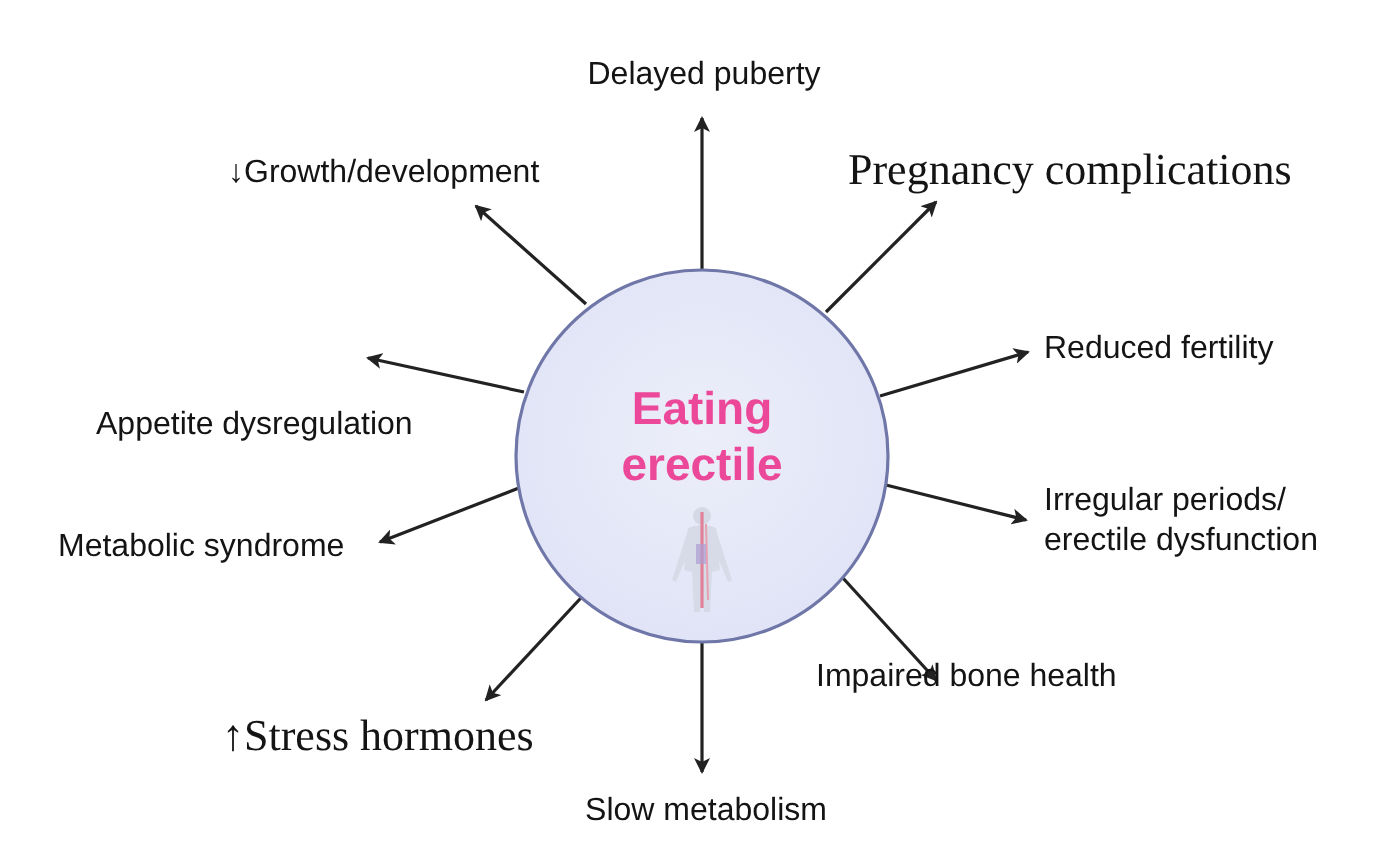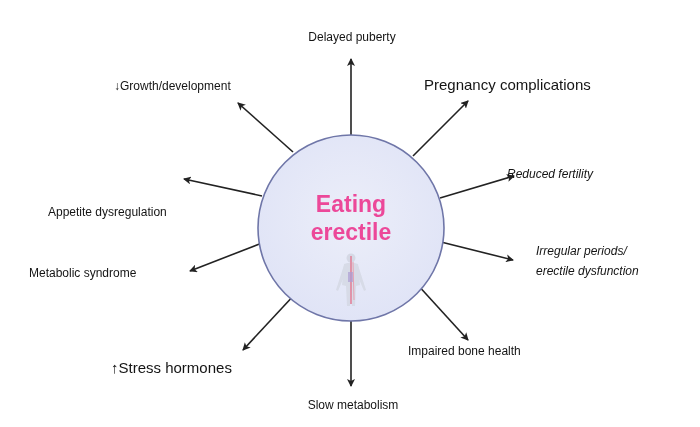--- a/index.html
+++ b/index.html
@@ -1,20 +1,20 @@
 <!DOCTYPE html>
 <html><head>
 <meta charset="utf-8">
 <style>
   html, body { margin:0; padding:0; background:#ffffff; }
   body { width:700px; height:427px; position:relative; overflow:hidden;
          font-family:"Liberation Sans", "DejaVu Sans", sans-serif; color:#111; }
   #diagram { position:absolute; left:0; top:0; width:700px; height:427px; }
-  .label { position:absolute; white-space:nowrap; font-size:12px; color:#141414; line-height:19px; }
-  .label.big { font-size:15px; }
+  .label { position:absolute; white-space:nowrap; font-size:16px; color:#141414; line-height:19px; }
+  .label.big { font-size:22px;font-family:Liberation Serif, serif; }
   .label.center { transform:translateX(-50%); text-align:center; }
   .label.ml { line-height:20px; }
   #hub-title { position:absolute; left:351px; top:190px; transform:translateX(-50%);
                font-weight:bold; font-size:23px; line-height:28px; text-align:center; color:#ec4899; }
 </style>
 </head>
 <body>
 
 <div id="diagram">
   <svg width="700" height="427" viewBox="0 0 700 427">
@@ -60,30 +60,30 @@
 
   
   <div class="label center" style="left:352px; top:28px;">
     <span>Delayed puberty</span>
   </div>
 
   <div class="label big" style="left:424px; top:75px;">
     <span>Pregnancy complications</span>
   </div>
 
-  <div class="label" style="left:507px; top:165px;font-style:italic;">
+  <div class="label" style="left:522px; top:165px;">
     <span>Reduced fertility</span>
   </div>
 
-  <div class="label ml" style="left:536px; top:241px;font-style:italic;">
+  <div class="label ml" style="left:522px; top:241px;">
     <div>Irregular periods/</div>
     <div>erectile dysfunction</div>
   </div>
 
-  <div class="label" style="left:408px; top:342px;">
+  <div class="label" style="left:408px; top:329px;">
     <span>Impaired bone health</span>
   </div>
 
   <div class="label big" style="left:111px; top:358px;">
     <span>↑</span><span>Stress hormones</span>
   </div>
 
   <div class="label center" style="left:353px; top:396px;">
     <span>Slow metabolism</span>
   </div>

